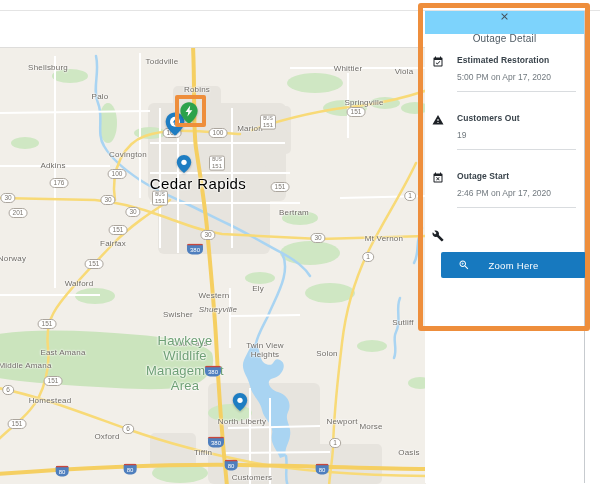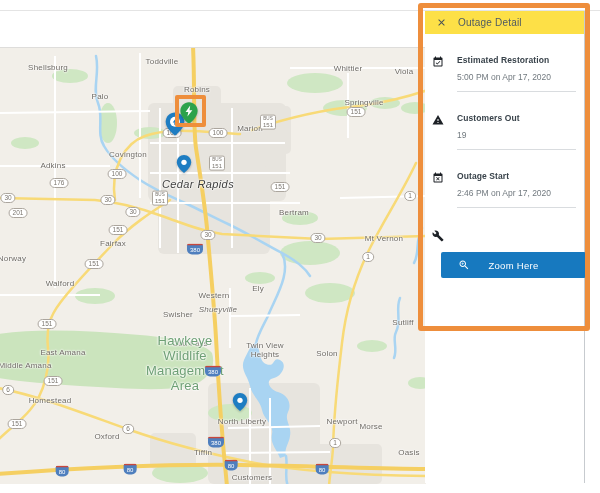--- a/index.html
+++ b/index.html
@@ -7,21 +7,21 @@
        font-family:"Liberation Sans",sans-serif;-webkit-font-smoothing:antialiased;}
   .topline{position:absolute;left:0;top:10px;width:600px;height:1px;background:#e4e4e4;}
 
   
   .map{position:absolute;left:0;top:47px;width:426px;height:436px;overflow:hidden;
        background:#f2efe9;border-top:1px solid #dedddb;}
   .map svg.base{position:absolute;left:0;top:0;}
   .town{position:absolute;transform:translate(-50%,-50%);font-size:8px;color:#6e6a64;
         white-space:pre-line;text-align:center;letter-spacing:.2px;line-height:1.15;
         text-shadow:0 0 2px #fff,0 0 2px #fff,0 0 3px #fff;pointer-events:none;}
-  .town.big{font-size:11px;color:#404040;letter-spacing:.4px;font-style:italic;}
+  .town.big{font-size:15px;color:#000000;letter-spacing:.4px;}
   .town.area{color:#6d9f74;font-size:13px;}
   .sh-us,.sh-bus,.sh-i{position:absolute;transform:translate(-50%,-50%);pointer-events:none;}
   .sh-us{background:#fff;border:1px solid #aba59d;border-radius:7px;color:#7a756e;
          font-size:6.5px;line-height:8px;padding:0 3px;}
   .sh-bus{background:#fff;border:1px solid #aba59d;border-radius:2px;color:#7a756e;
           font-size:4.6px;line-height:4.8px;padding:1px 2px;text-align:center;}
   .sh-bus span{display:block;}
   .sh-bus span:last-child{font-size:6px;line-height:6px;}
   .sh-i{background:#4f7fbe;color:#fff;border-radius:2px 2px 5px 5px;font-size:6px;
         line-height:7px;padding:1px 3px;border-top:2.5px solid #c8473d;}
@@ -143,21 +143,21 @@
       <div class="town " style="left: 100px; top: 49px;">Palo</div>
       <div class="town " style="left: 128px; top: 107px;">Covington</div>
       <div class="town " style="left: 250px; top: 81px;">Marion</div>
       <div class="town big" style="left: 198px; top: 136px;">Cedar Rapids</div>
       <div class="town " style="left: 348px; top: 21px;">Whittier</div>
       <div class="town " style="left: 404px; top: 24px;">Viola</div>
       <div class="town " style="left: 364px; top: 55px;">Springville</div>
       <div class="town " style="left: 53px; top: 118px;">Adkins</div>
       <div class="town " style="left: 12px; top: 211px;">Norway</div>
       <div class="town " style="left: 113px; top: 196px;">Fairfax</div>
-      <div class="town " style="left: 60px; top: 236px;">Walford</div>
+      <div class="town " style="left: 79px; top: 236px;">Walford</div>
       <div class="town " style="left: 294px; top: 165px;">Bertram</div>
       <div class="town " style="left: 384px; top: 191px;">Mt Vernon</div>
       <div class="town " style="left: 258px; top: 241px;">Ely</div>
       <div class="town " style="left: 214px; top: 248px;">Western</div>
       <div class="town " style="left: 218px; top: 262px; font-style: italic;">Shueyville</div>
       <div class="town " style="left: 178px; top: 267px;">Swisher</div>
       <div class="town " style="left: 190px; top: 296px;">Cou Falls</div>
       <div class="town " style="left: 265px; top: 302px;">Twin View
 Heights</div>
       <div class="town " style="left: 327px; top: 306px;">Solon</div>
@@ -239,21 +239,21 @@
       <div class="pin" style="left: 230px; top: 343.667px;">
         <svg width="20" height="20" viewBox="0 0 24 24">
           <path d="M12 1.3C7.2 1.3 3.4 5.1 3.4 9.9c0 6.6 8.6 12.8 8.6 12.8s8.6-6.2 8.6-12.8C20.6 5.1 16.8 1.3 12 1.3z" fill="#1e7dc2"></path>
           <circle cx="12" cy="10" r="3.2" fill="#ffffff"></circle>
         </svg>
       </div>
     </div>
 </div>
 
 <div class="sidebar">
-  <div class="panel-header" style="background: #fde047;">
+  <div class="panel-header" style="background: #7dd3fc; flex-direction: column;">
     <span class="x" id="close-icon">
         <svg width="11" height="11" viewBox="0 0 24 24" fill="#454f57">
           <path d="M19 6.41 17.59 5 12 10.59 6.41 5 5 6.41 10.59 12 5 17.59 6.41 19 12 13.41 17.59 19 19 17.59 13.41 12z"></path>
         </svg>
       </span>
     <span class="panel-title">Outage Detail</span>
   </div>
   <div id="field-list">
   <div class="field">
     <span class="f-icon">

